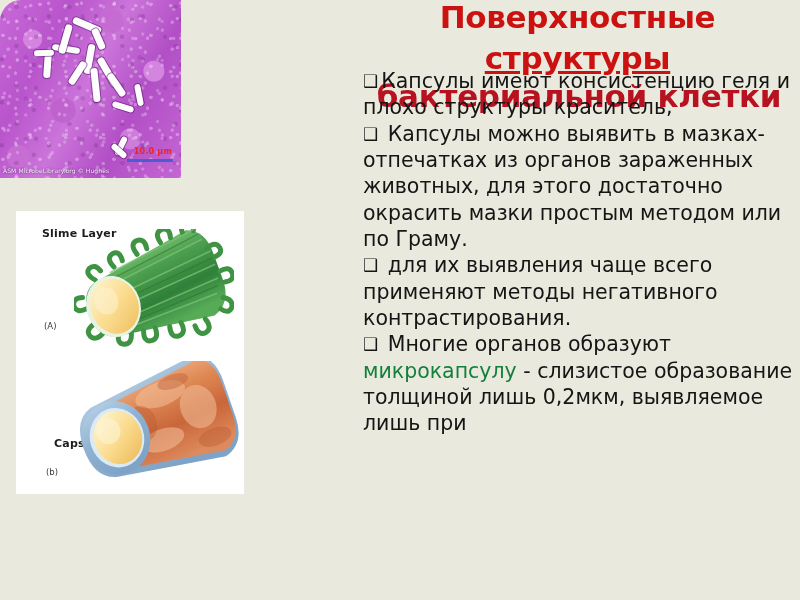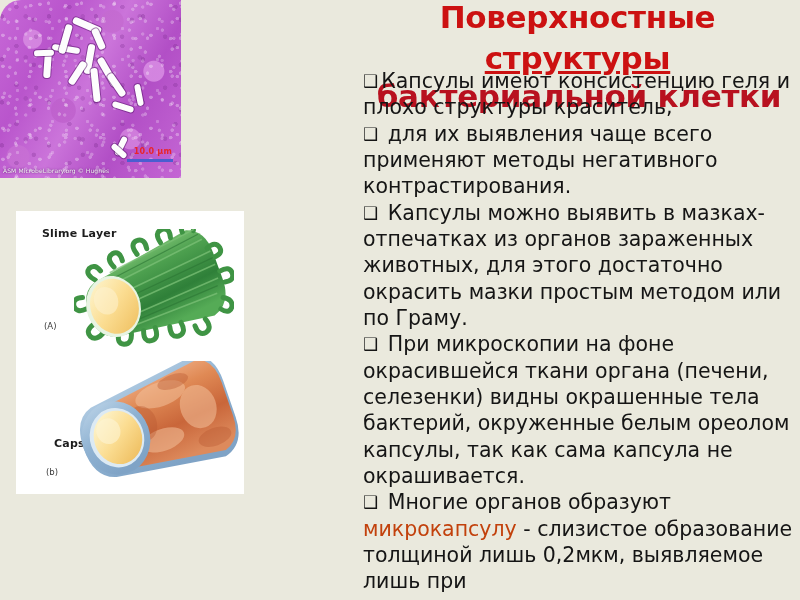--- a/index.html
+++ b/index.html
@@ -33,21 +33,21 @@
   .body-text{
     position:absolute;left:363px;top:68px;width:437px;
     z-index:3;
     font-size:20.5px;line-height:1.285;color:#151515;
   }
   .para{margin:0;padding:0;text-indent:0;}
   .bullet{
     font-size:17px;vertical-align:1px;
     margin-right:3px;letter-spacing:0;
   }
-  .hl{color:#c2410c;}
+  .hl{color:#15803d;}
 
   
   .micro{
     position:absolute;left:0px;top:0px;width:181px;height:178px;
     overflow:hidden;
     background:
       radial-gradient(circle at 18% 22%, rgba(216,140,226,.85) 0 9px, transparent 10px),
       radial-gradient(circle at 62% 12%, rgba(196,106,208,.8) 0 11px, transparent 12px),
       radial-gradient(circle at 85% 40%, rgba(222,150,232,.75) 0 10px, transparent 11px),
       radial-gradient(circle at 35% 62%, rgba(190,96,204,.8) 0 12px, transparent 13px),
@@ -251,30 +251,27 @@
     </div>
   </div>
 
   <div class="body-text">
 
     <p class="para">
       <span class="bullet">❑</span><span>Капсулы имеют консистенцию геля и плохо структуры краситель,</span>
     </p>
 
     <p class="para">
+      <span class="bullet">❑</span> <span>Капсулы можно выявить в мазках-отпечатках из органов зараженных животных, для этого достаточно окрасить мазки простым методом или по Граму.</span>
+    </p>
+
+    <p class="para">
       <span class="bullet">❑</span> <span>для их выявления чаще всего применяют методы негативного контрастирования.</span>
     </p>
 
-    <p class="para">
-      <span class="bullet">❑</span> <span>Капсулы можно выявить в мазках-отпечатках из органов зараженных животных, для этого достаточно окрасить мазки простым методом или по Граму.</span>
-    </p>
-
-    <p class="para">
-      <span class="bullet">❑</span> <span>При микроскопии на фоне окрасившейся ткани органа (печени, селезенки) видны окрашенные тела бактерий, окруженные белым ореолом капсулы, так как сама капсула не окрашивается.</span>
-    </p>
 
     <p class="para">
       <span class="bullet">❑</span> <span>Многие органов образуют </span><span class="hl">микрокапсулу</span><span> - слизистое образование толщиной лишь 0,2мкм, выявляемое лишь при</span>
     </p>
 
   </div>
 
 </div>
 
 </body></html>

